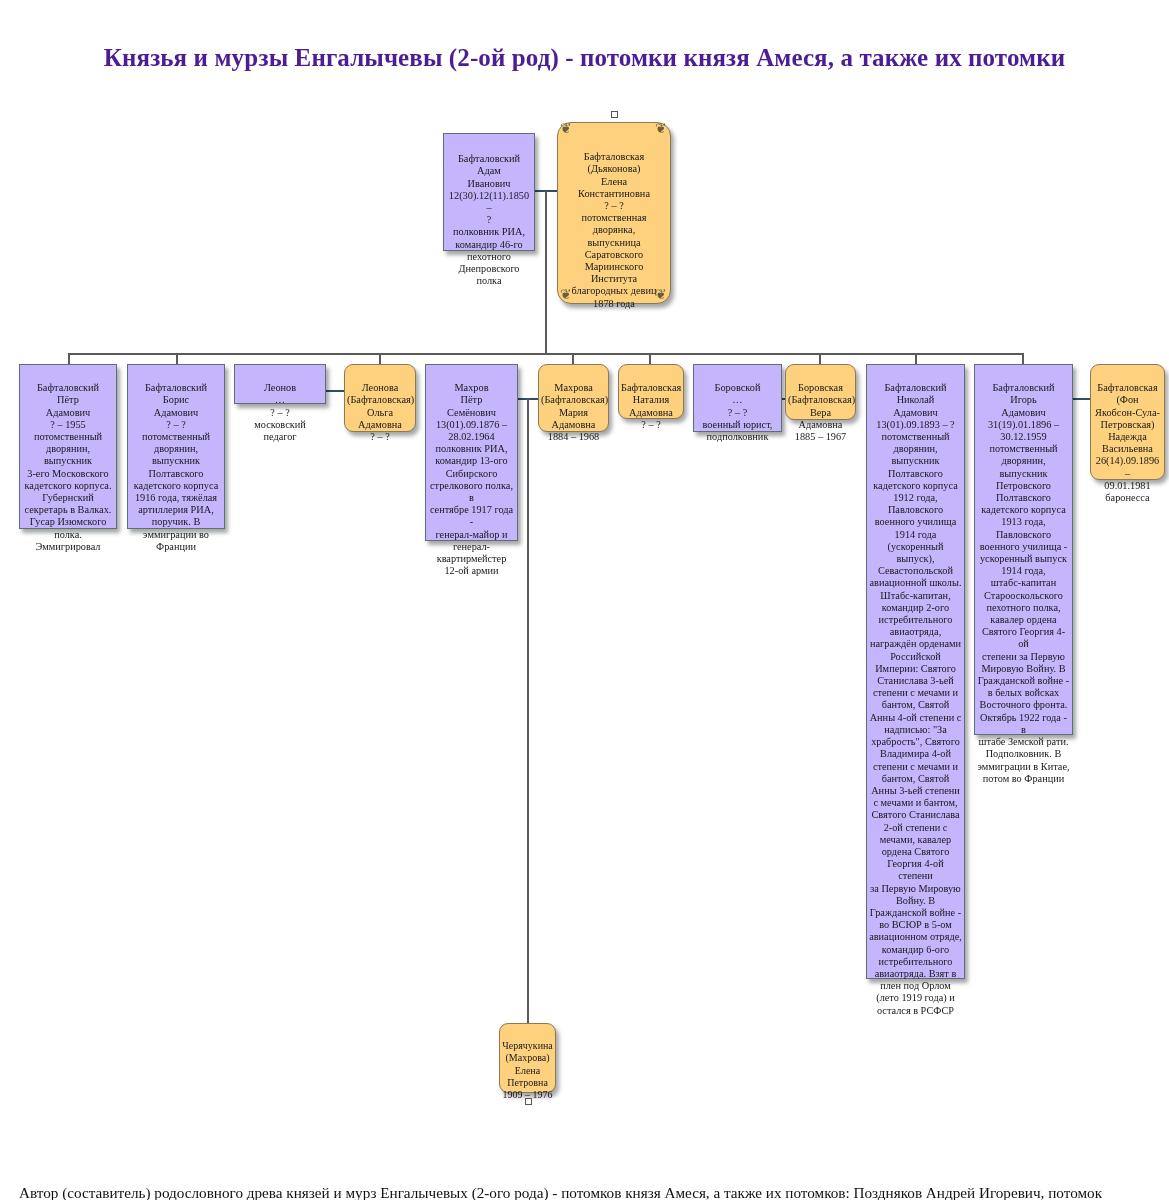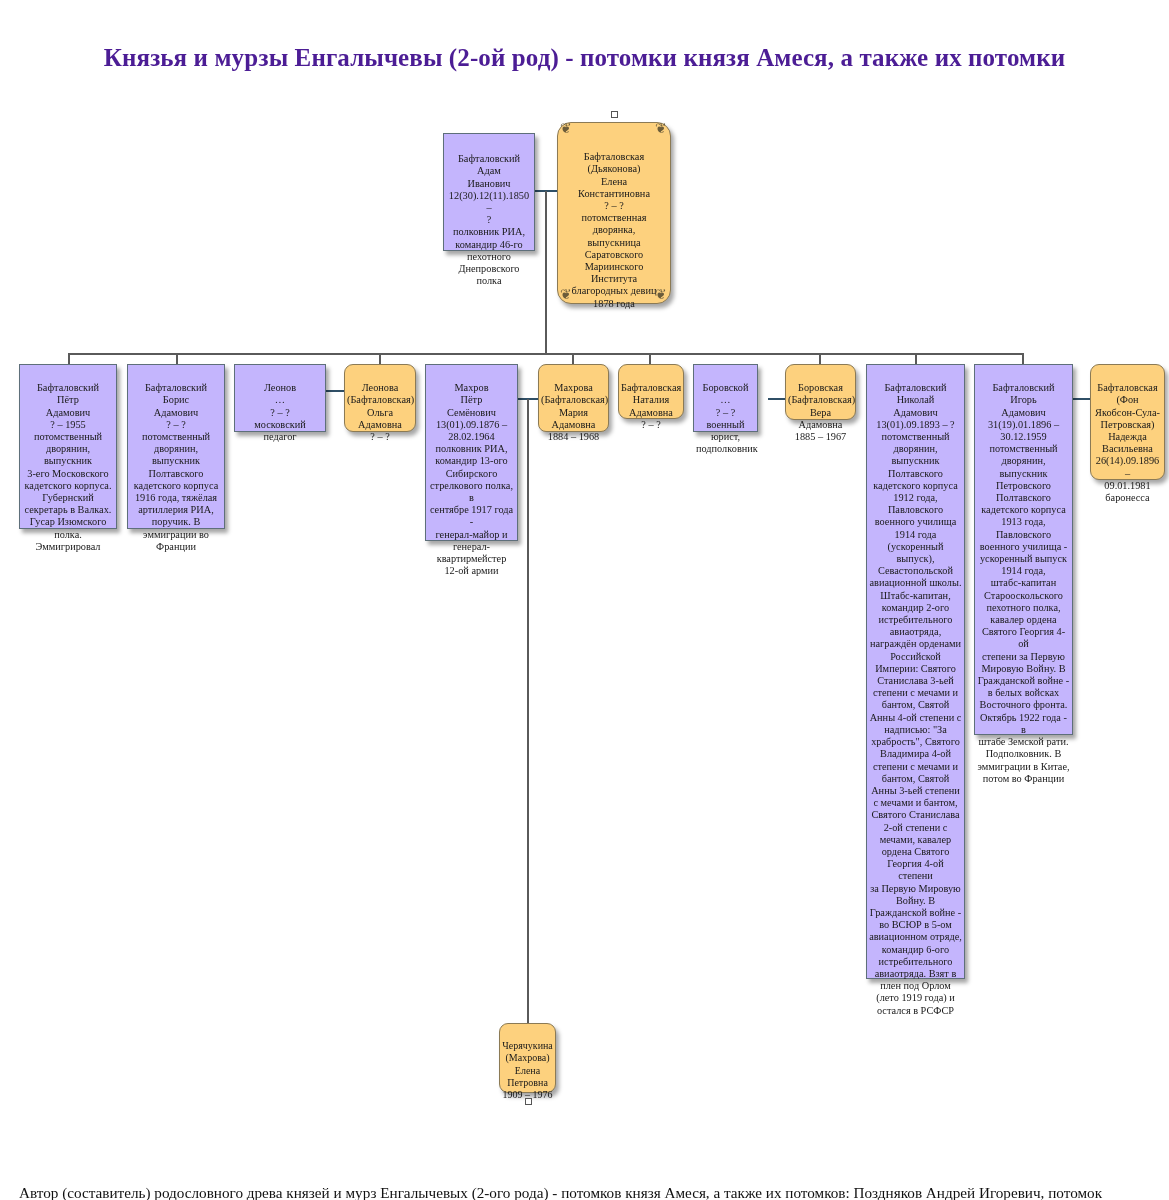--- a/index.html
+++ b/index.html
@@ -98,21 +98,21 @@
 потомственный
 дворянин, выпускник
 Полтавского
 кадетского корпуса
 1916 года, тяжёлая
 артиллерия РИА,
 поручик. В
 эммиграции во
 Франции</span>
 </div>
-<div class="node male" style="left:234px; top:364px; width:92px; height:68px;">
+<div class="node male" style="left:234px; top:364px; width:92px; height:40px;">
   <span>Леонов
 …
 ? – ?
 московский педагог</span>
 </div>
 <div class="node female" style="left:344px; top:364px; width:72px; height:68px;">
   <span>Леонова
 (Бафталовская)
 Ольга
 Адамовна
@@ -127,34 +127,34 @@
 полковник РИА,
 командир 13-ого
 Сибирского
 стрелкового полка, в
 сентябре 1917 года -
 генерал-майор и
 генерал-
 квартирмейстер
 12-ой армии</span>
 </div>
-<div class="node female" style="left:538px; top:364px; width:71px; height:68px;border-radius:8px;">
+<div class="node female" style="left:538px; top:364px; width:71px; height:68px;">
   <span>Махрова
 (Бафталовская)
 Мария
 Адамовна
 1884 – 1968</span>
 </div>
 <div class="node female" style="left:618px; top:364px; width:66px; height:55px;">
   <span>Бафталовская
 Наталия
 Адамовна
 ? – ?</span>
 </div>
-<div class="node male" style="left:693px; top:364px; width:65px; height:68px;">
+<div class="node male" style="left:693px; top:364px; width:89px; height:68px;">
   <span>Боровской
 …
 ? – ?
 военный юрист,
 подполковник</span>
 </div>
 <div class="node female" style="left:785px; top:364px; width:71px; height:56px;">
   <span>Боровская
 (Бафталовская)
 Вера

